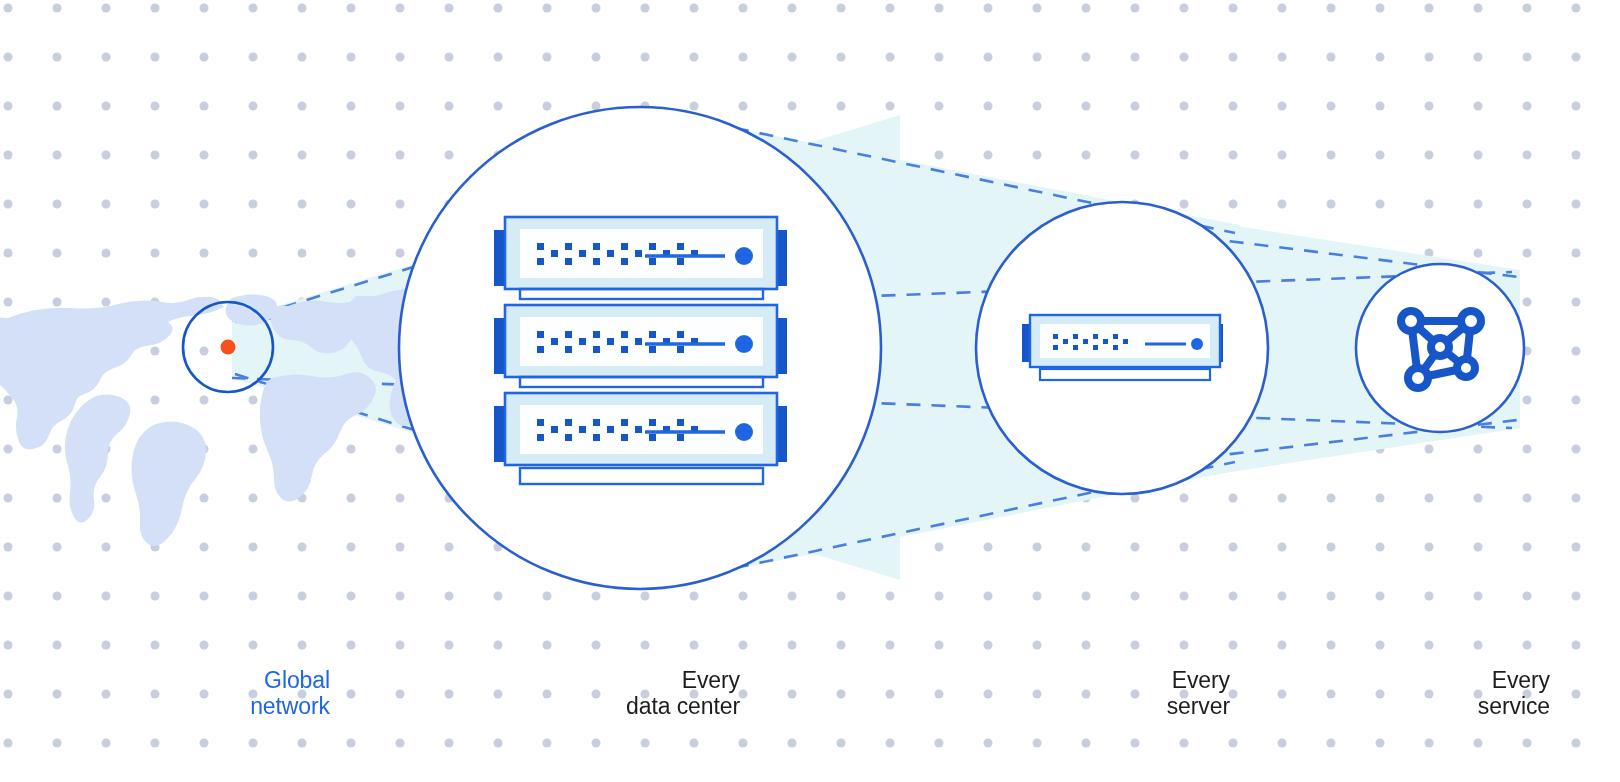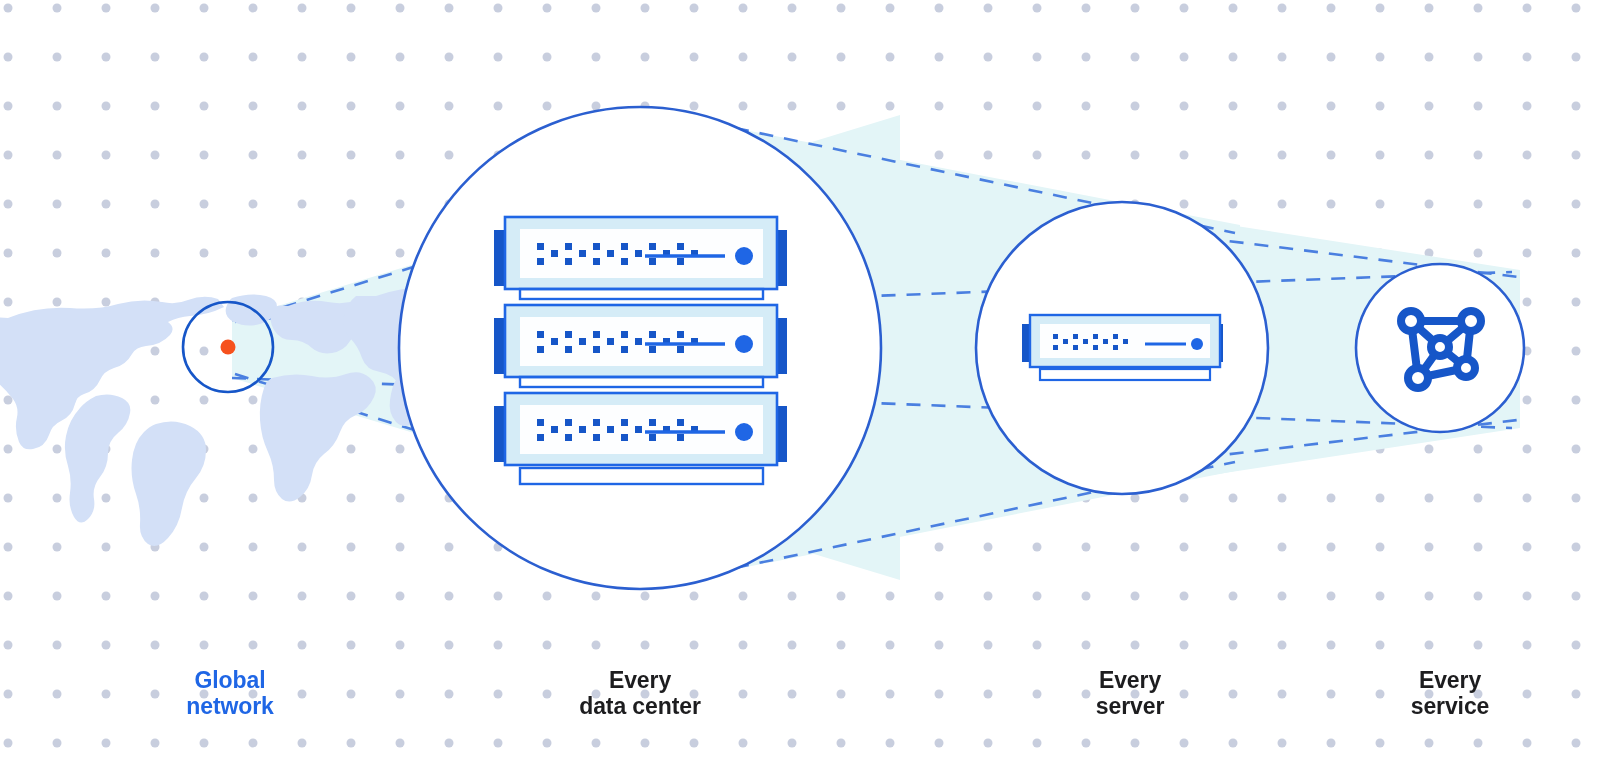--- a/index.html
+++ b/index.html
@@ -31,24 +31,24 @@
   #scene {
     position: absolute;
     inset: 0;
     z-index: 2;
   }
 
   
   .label {
     position: absolute;
     z-index: 5;
-    text-align: center;
+    text-align: right;
     font-family: "Liberation Sans", sans-serif;
     font-size: 23px;
-    font-weight: 700;
+    font-weight: 400;
     line-height: 1.12;
     color: #1d1d1f;
     white-space: pre-line;
     letter-spacing: -0.1px;
   }
   .label.accent { color: #1f66e5; }
 
   #label-global   { left: 130px;  top: 668px; width: 200px; }
   #label-dc       { left: 540px;  top: 668px; width: 200px; }
   #label-server   { left: 1030px; top: 668px; width: 200px; }

